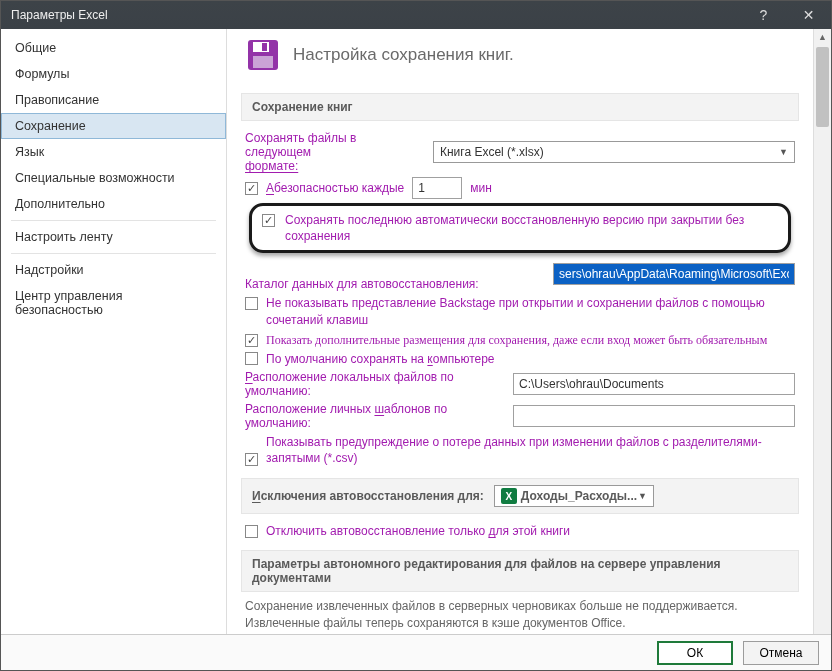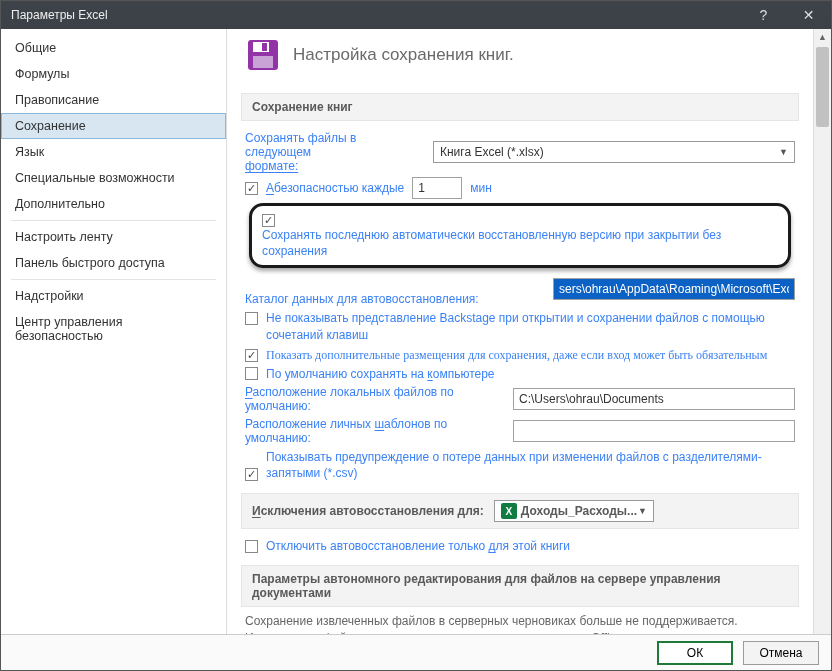--- a/index.html
+++ b/index.html
@@ -19,28 +19,28 @@
   .vscroll { width: 18px; background: #f1f1f1; border-left: 1px solid #ddd; position: relative; }
   .vscroll .thumb { position: absolute; left: 2px; right: 2px; top: 18px; height: 80px; background: #c1c1c1; border-radius: 2px; }
   .vscroll .arrow { position: absolute; left: 0; right: 0; height: 16px; text-align: center; font-size: 9px; color: #666; line-height: 16px; }
   .vscroll .arrow.up { top: 0; }
   .header-row { display: flex; align-items: center; gap: 12px; padding: 8px 4px 14px 4px; }
   .disk-icon { width: 36px; height: 36px; display: flex; align-items: center; justify-content: center; }
   .header-text { font-size: 17px; color: #6a6a6a; font-weight: 400; }
   .section-hdr { background: #f3f3f3; border: 1px solid #e5e5e5; padding: 6px 10px; font-weight: 600; color: #5a5a5a; margin-top: 6px; font-size: 12px; }
   .section-body { padding: 6px 4px 2px 4px; }
   .row { display: flex; align-items: center; gap: 8px; margin: 4px 0; flex-wrap: wrap; }
-  .lbl { font-size: 12px; color: #3b82f6; }
+  .lbl { font-size: 12px; color: #a21caf; }
   .combo { height: 22px; border: 1px solid #999; background: #fff; display: flex; align-items: center; padding: 0 6px; font-size: 12px; cursor: pointer; position: relative; }
   .combo .arrow-d { margin-left: auto; font-size: 9px; color: #555; }
   .text-input { height: 22px; border: 1px solid #a0a0a0; padding: 0 5px; font-size: 12px; color: #333; background: #fff; }
   .text-input.sel { background: #0b61c4; color: #fff; }
   .chk { width: 13px; height: 13px; border: 1px solid #888; background: #fff; display: inline-flex; align-items: center; justify-content: center; cursor: pointer; flex-shrink: 0; }
   .chk.checked::after { content: "✓"; font-size: 11px; color: #444; line-height: 1; }
-  .callout { border: 3px solid #1a1a1a; border-radius: 14px; padding: 6px 10px; margin: 2px 4px; display: flex; align-items: flex-start; gap: 0; box-shadow: 0 3px 4px rgba(0,0,0,0.35); flex-direction: column; }
+  .callout { border: 3px solid #1a1a1a; border-radius: 14px; padding: 6px 10px; margin: 2px 4px; display: flex; align-items: flex-start; gap: 10px; box-shadow: 0 3px 4px rgba(0,0,0,0.35); }
   .multiline { line-height: 1.35; }
   .u { text-decoration: underline; text-decoration-thickness: 1px; text-underline-offset: 2px; }
   .info { color: #666; font-size: 12px; line-height: 1.35; }
   .footer { height: 36px; border-top: 1px solid #ccc; display: flex; align-items: center; justify-content: flex-end; gap: 10px; padding: 0 12px; background: #fafafa; }
   .btn { min-width: 76px; height: 24px; border: 1px solid #9c9c9c; background: #f3f3f3; font-size: 12px; cursor: pointer; }
   .btn.primary { border: 2px solid #1f7a3a; background: #fff; }
   .excel-icon { display: inline-flex; align-items: center; gap: 4px; }
   .excel-icon .sq { width: 16px; height: 16px; background: #107c41; color: #fff; font-size: 10px; font-weight: bold; display: flex; align-items: center; justify-content: center; border-radius: 2px; }
 </style>
 </head>
@@ -59,21 +59,20 @@
       <div class="sidebar">
         <div class="side-item">Общие</div>
         <div class="side-item">Формулы</div>
         <div class="side-item">Правописание</div>
         <div class="side-item selected">Сохранение</div>
         <div class="side-item">Язык</div>
         <div class="side-item">Специальные возможности</div>
         <div class="side-item">Дополнительно</div>
         <div class="side-sep"></div>
         <div class="side-item">Настроить ленту</div>
-        <div class="side-item">Панель быстрого доступа</div>
         <div class="side-sep"></div>
         <div class="side-item">Надстройки</div>
         <div class="side-item">Центр управления безопасностью</div>
       </div>
 
       <div class="content-wrap">
         <div class="content">
 
           <div class="header-row">
             <div class="disk-icon">

